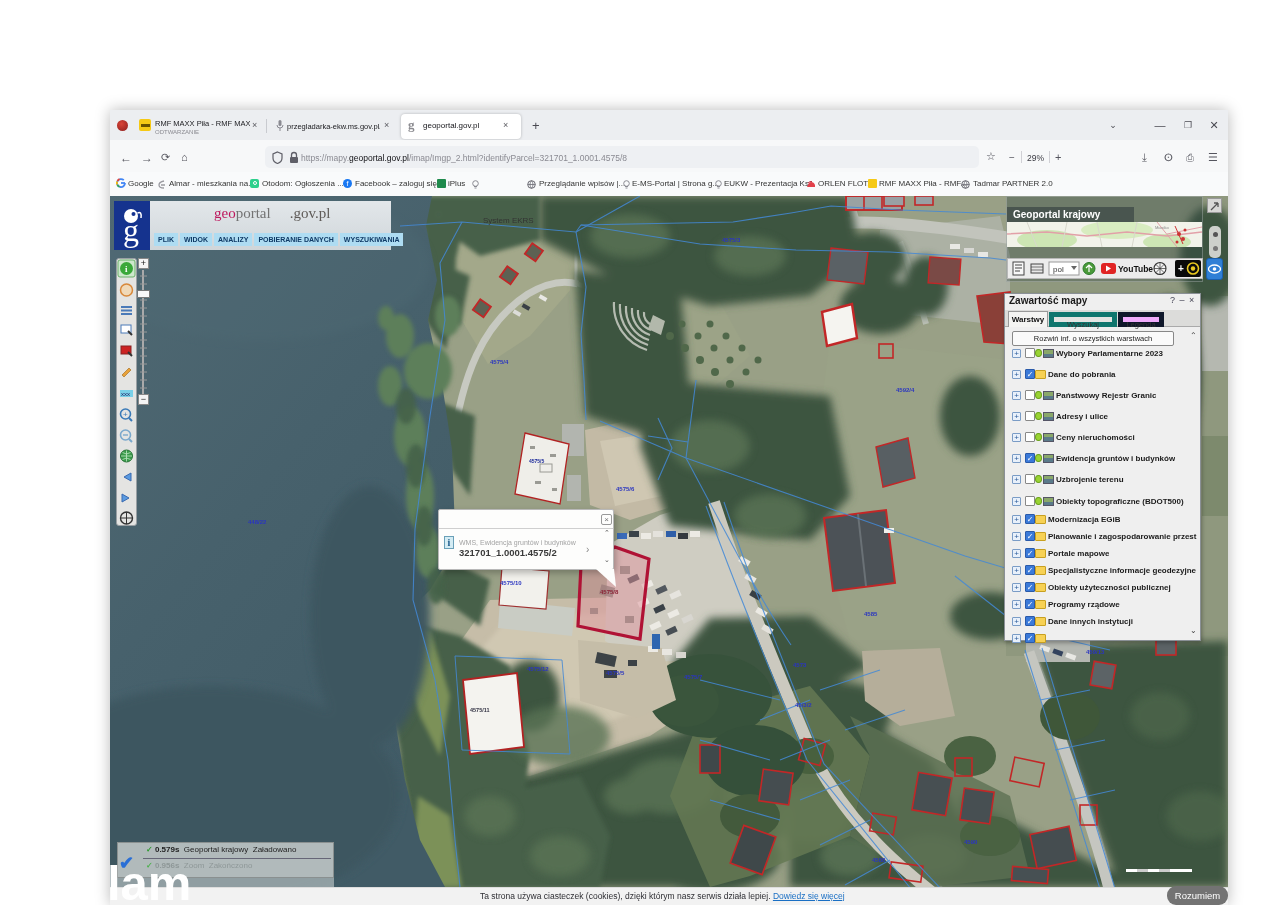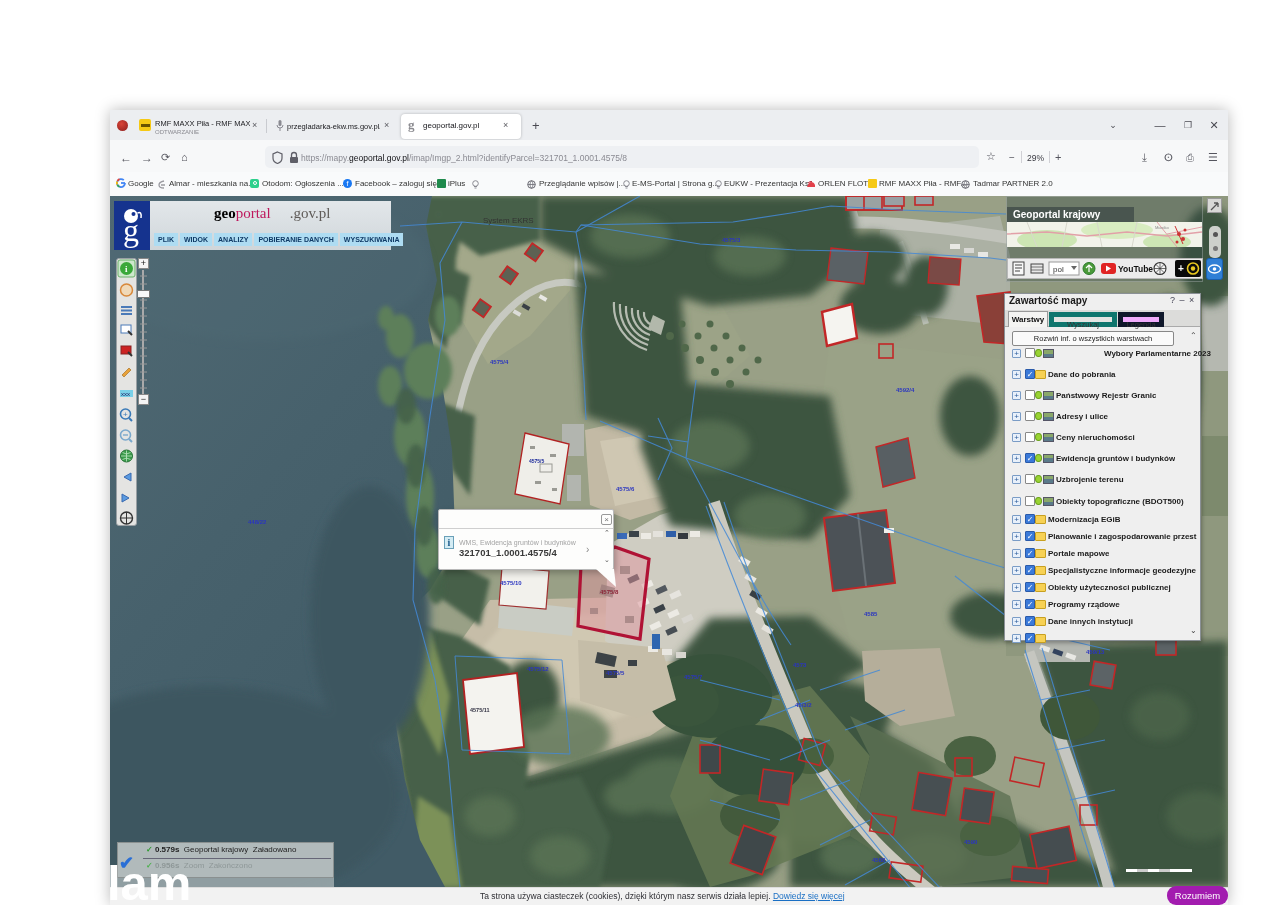--- a/index.html
+++ b/index.html
@@ -15,21 +15,21 @@
 
 #navbar { position:absolute; left:110px; top:140px; width:1118px; height:32px; background:#f7f8f9; }
 #urlpill { position:absolute; left:265px; top:146px; width:714px; height:22px; background:#eef0f3; border-radius:5px; }
 .navic { position:absolute; color:#55555e; font-size:12px; }
 
 #bmbar { position:absolute; left:110px; top:172px; width:1118px; height:24px; background:#f9fafb; }
 .bm { position:absolute; top:179px; font-size:8px; color:#333; white-space:nowrap; }
 .bmi { position:absolute; top:179px; width:9px; height:9px; font-size:8px; line-height:9px; }
 
 #cookie { position:absolute; left:110px; top:887px; width:1118px; height:18px; background:#f2f2f2; border-top:1px solid #ddd; font-size:8.5px; color:#333; }
-#rozum { position:absolute; left:1167px; top:886px; width:61px; height:19px; background:#a21caf; color:#fff; font-size:9.5px; text-align:center; line-height:19px;border-radius:9px; }
+#rozum { position:absolute; left:1167px; top:886px; width:61px; height:19px; background:#737373; color:#fff; font-size:9.5px; text-align:center; line-height:19px;border-radius:9px; }
 
 .exp{position:absolute;width:9px;height:9px;background:#e8f0fa;border:1px solid #7a9cc6;color:#2a5a9a;font-size:8px;line-height:7px;text-align:center;border-radius:1px;}
 .cb{position:absolute;width:10px;height:10px;background:#fff;border:1px solid #888;border-radius:1px;}
 .cbc{background:#3b7ad9;border:1px solid #2a5aa9;color:#fff;font-size:8px;line-height:10px;text-align:center;}
 .gdot{position:absolute;width:7px;height:8px;border-radius:50%;background:#9ad334;border:1px solid #6aa21a;}
 .mic{position:absolute;width:11px;height:9px;background:linear-gradient(180deg,#8aa86a 50%,#5a7a8a 50%);border:1px solid #556;}
 .fic{position:absolute;width:11px;height:9px;background:#f7d154;border:1px solid #c8a020;border-radius:1px;}
 .ltx{position:absolute;font-size:8px;font-weight:bold;color:#1a1a1a;white-space:nowrap;}
 </style>
 </head>
@@ -376,21 +376,21 @@
 
   <div class="abs" style="left:114px;top:201px;width:36px;height:49px;background:#15338e;">
     <svg width="36" height="49">
         <text x="9" y="40" font-family="Liberation Serif,serif" font-size="32" fill="#fff">g</text>
         <circle cx="17" cy="15" r="7" fill="#fff"></circle>
         <circle cx="19.5" cy="13" r="2" fill="#15338e"></circle>
         <path d="M23.5,12 q4.5,-2 3.5,5" stroke="#fff" stroke-width="1.5" fill="none"></path>
       </svg>
   </div>
   <div class="abs" style="left:150px;top:201px;width:241px;height:49px;background:linear-gradient(180deg,#e3e7ea,#cfd6da);"></div>
-  <div class="abs" style="left:214px;top:205px;font-family:'Liberation Serif',serif;font-size:15px;"><span style="color:#000000;font-weight:bold;">geo</span><span style="color:#be185d;">portal</span><span style="color:#5f5b58;margin-left:19px;">.gov.pl</span></div>
+  <div class="abs" style="left:214px;top:205px;font-family:'Liberation Serif',serif;font-size:15px;"><span style="color:#be185d;">geo</span><span style="color:#737373;">portal</span><span style="color:#5f5b58;margin-left:19px;">.gov.pl</span></div>
   <div class="abs" style="left:154px;top:233px;height:13px;display:flex;gap:2px;font-size:7px;font-weight:bold;color:#0f3a66;">
     <span style="background:#aedcf2;padding:3px 4px;">PLIK</span>
       <span style="background:#aedcf2;padding:3px 4px;">WIDOK</span>
       <span style="background:#aedcf2;padding:3px 4px;">ANALIZY</span>
       <span style="background:#aedcf2;padding:3px 4px;">POBIERANIE DANYCH</span>
       <span style="background:#aedcf2;padding:3px 4px;">WYSZUKIWANIA</span>
   </div>
 
   <div class="abs" style="left:116px;top:258px;width:21px;height:268px;background:#e4e4e2;border:1px solid #9aa0a4;border-radius:3px;"></div>
   <svg class="abs" style="left:117px;top:259px;" width="19" height="266">
@@ -618,21 +618,21 @@
   <div class="abs" style="left:1005px;top:310px;width:195px;height:17px;background:#dcdcda;border-bottom:1px solid #aaa;"></div>
   <div class="abs" style="left:1008px;top:311px;width:40px;height:16px;background:#f4f4f2;border:1px solid #999;border-bottom:none;font-size:8px;font-weight:bold;color:#111;text-align:center;line-height:16px;">Warstwy</div>
   <div class="abs" style="left:1049px;top:312px;width:68px;height:15px;background:#e4e4e2;border:5px solid #0f766e;font-size:7.5px;color:#333;text-align:center;line-height:15px;">Wyszukaj warstwę</div>
   <div class="abs" style="left:1118px;top:312px;width:46px;height:15px;background:#f0abfc;border:5px solid #0f172a;font-size:7.5px;color:#333;text-align:center;line-height:15px;">Legenda</div>
   <div class="abs" style="left:1012px;top:331px;width:162px;height:15px;background:#fafafa;border:1px solid #888;border-radius:2px;font-size:7.5px;color:#222;text-align:center;line-height:14px;">Rozwiń inf. o wszystkich warstwach</div>
   <div id="layers">
   <div class="exp" style="left:1012px;top:349px;">+</div>
   <div class="cb" style="left:1025px;top:348px;"></div>
   <div class="gdot" style="left:1035px;top:349px;"></div>
   <div class="mic" style="left:1043px;top:349px;"></div>
-  <div class="ltx" style="left:1104px;top:349px;max-width:141px;overflow:hidden;">Wybory Parlamentarne 2023</div>
+  <div class="ltx" style="left:1056px;top:349px;max-width:141px;overflow:hidden;">Wybory Parlamentarne 2023</div>
   <div class="exp" style="left:1012px;top:370px;">+</div>
   <div class="cb cbc" style="left:1025px;top:369px;">✓</div>
   <div class="fic" style="left:1035px;top:370px;"></div>
   <div class="ltx" style="left:1048px;top:370px;max-width:149px;overflow:hidden;">Dane do pobrania</div>
   <div class="exp" style="left:1012px;top:391px;">+</div>
   <div class="cb" style="left:1025px;top:390px;"></div>
   <div class="gdot" style="left:1035px;top:391px;"></div>
   <div class="mic" style="left:1043px;top:391px;"></div>
   <div class="ltx" style="left:1056px;top:391px;max-width:141px;overflow:hidden;">Państwowy Rejestr Granic</div>
   <div class="exp" style="left:1012px;top:412px;">+</div>
@@ -698,21 +698,21 @@
   <div class="abs" style="left:438px;top:509px;width:176px;height:61px;background:#fdfdfc;border:1px solid #b8b8b8;border-radius:2px;box-shadow:2px 3px 6px rgba(0,0,0,0.25);"></div>
   <svg class="abs" style="left:590px;top:569px;" width="30" height="20">
       <polygon points="6,0 24,0 26,18" fill="#fdfdfc"></polygon>
     </svg>
   <div class="abs" style="left:601px;top:514px;width:11px;height:11px;border:1px solid #999;border-radius:2px;color:#777;font-size:8px;text-align:center;line-height:10px;">×</div>
   <div class="abs" style="left:439px;top:528px;width:174px;height:1px;background:#cfcfcf;"></div>
   <div class="abs" style="left:444px;top:536px;width:10px;height:13px;background:#d4ecf4;border:1px solid #6aa0b8;">
       <div style="font-family:'Liberation Serif',serif;font-size:10px;color:#1a5a8a;text-align:center;line-height:12px;font-weight:bold;">i</div>
     </div>
   <div class="abs" style="left:459px;top:538.5px;font-size:7px;color:#a3a3a3;">WMS, Ewidencja gruntów i budynków</div>
-  <div class="abs" style="left:459px;top:547px;font-size:9.5px;font-weight:bold;color:#3a3a3a;">321701_1.0001.4575/4</div>
+  <div class="abs" style="left:459px;top:547px;font-size:9.5px;font-weight:bold;color:#3a3a3a;">321701_1.0001.4575/2</div>
   <div class="abs" style="left:586px;top:544px;font-size:10px;color:#888;">›</div>
   <div class="abs" style="left:604px;top:529px;font-size:7px;color:#555;">⌃</div>
   <div class="abs" style="left:604px;top:556px;font-size:7px;color:#555;">⌄</div>
 
   <div class="abs" style="left:117px;top:842px;width:217px;height:36px;background:rgba(198,203,203,0.85);border:1px solid #8a9090;"></div>
   <div class="abs" style="left:146px;top:845px;font-size:8px;color:#222;"><span style="color:#2a9a2a;font-weight:bold;">✓</span> <b>0.579s</b>&nbsp;&nbsp;Geoportal krajowy&nbsp;&nbsp;Załadowano</div>
   <div class="abs" style="left:143px;top:858px;width:188px;height:1px;background:#667;"></div>
   <div class="abs" style="left:146px;top:861px;font-size:8px;color:#8f9898;"><span style="color:#4ab04a;font-weight:bold;">✓</span> <b>0.956s</b>&nbsp;&nbsp;Zoom&nbsp;&nbsp;Zakończono</div>
   <div class="abs" style="left:117px;top:878px;width:217px;height:9px;background:rgba(200,206,206,0.6);"></div>
 

